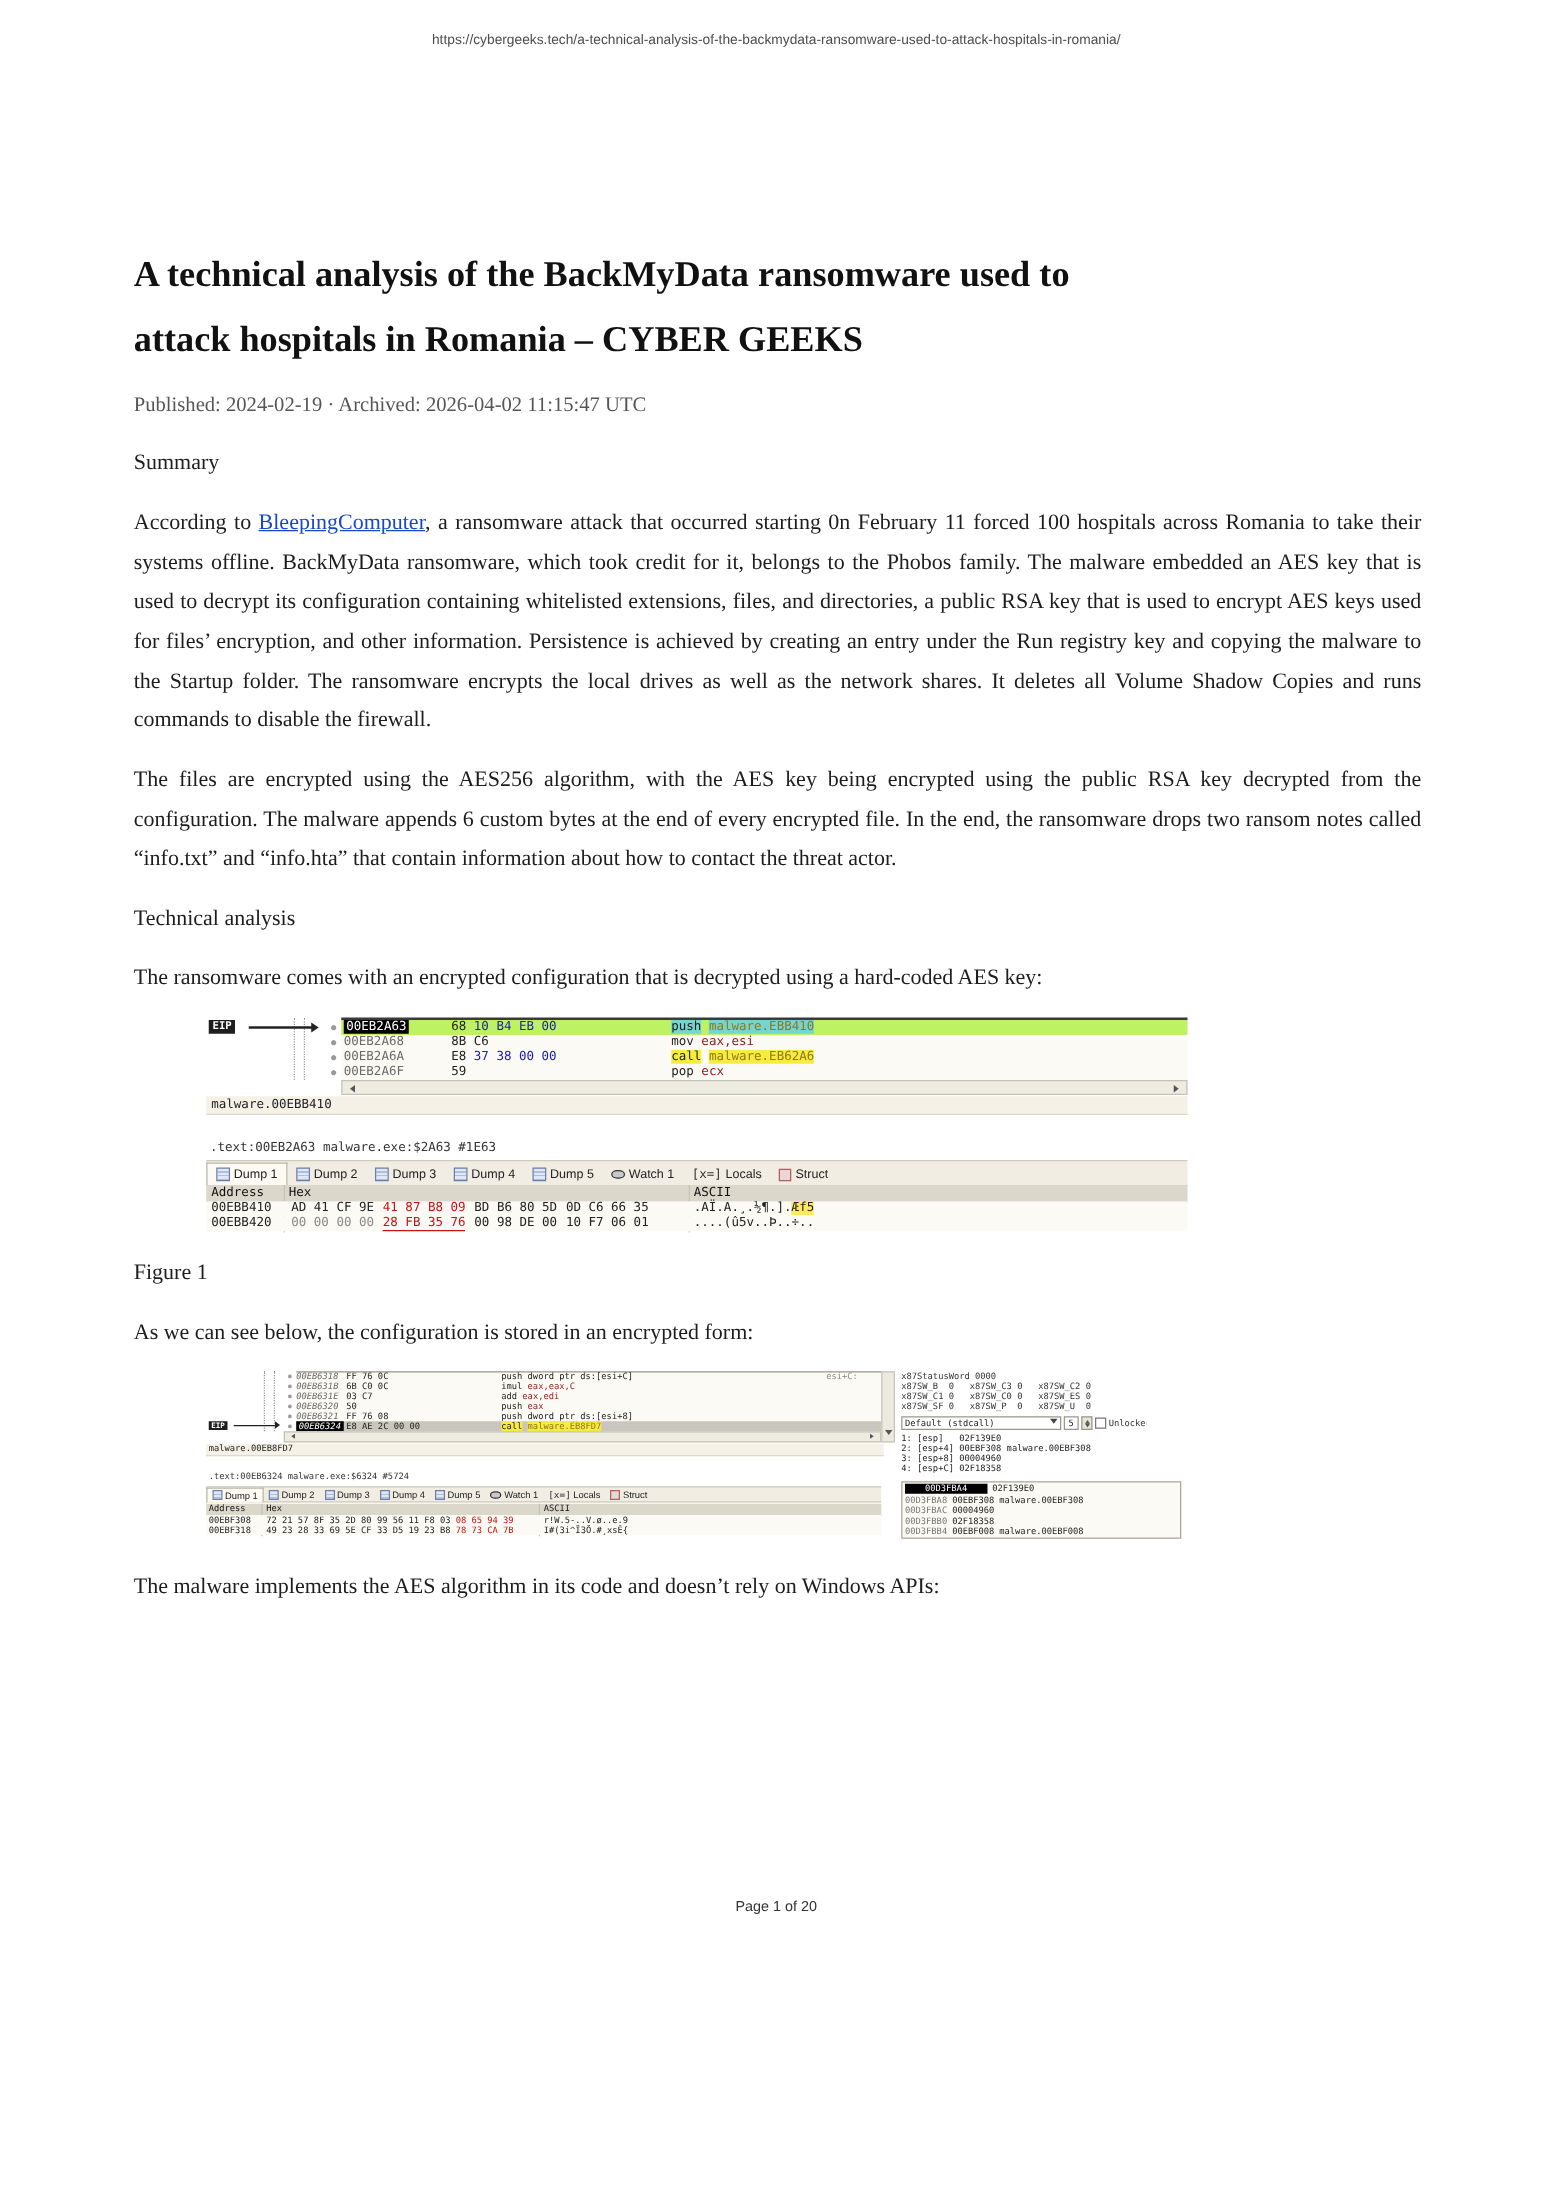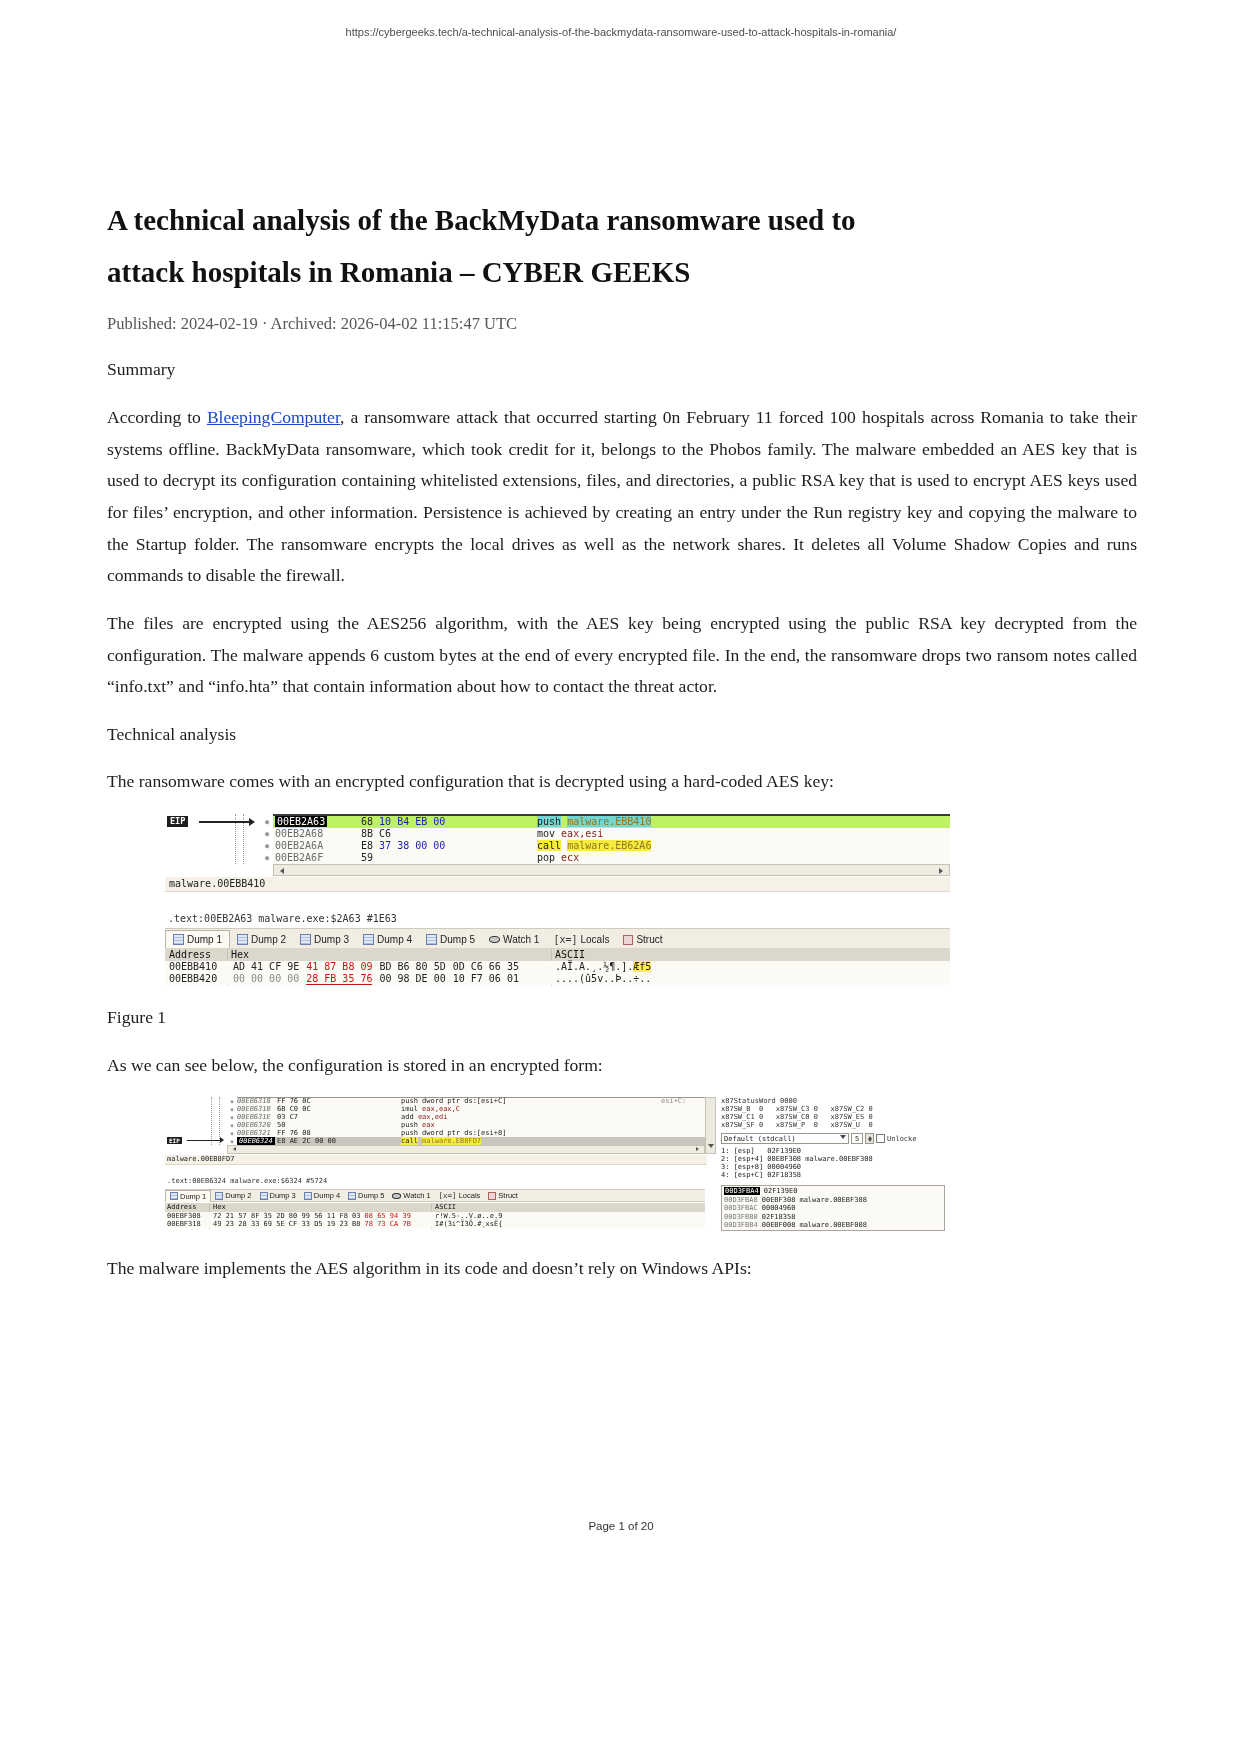--- a/index.html
+++ b/index.html
@@ -128,21 +128,21 @@
   .spin-btns .up{border-bottom:3px solid #555;} .spin-btns .dn{border-top:3px solid #555;}
   .chk{width:7px;height:7px;border:1px solid #777;background:#fff;}
   .chklbl{width:30px;overflow:hidden;white-space:nowrap;color:#333;}
   .argblock{margin-top:3px;}
   .argline{line-height:8px;white-space:pre;color:#222;}
   .f2-stack{position:absolute;left:556px;top:88px;width:224px;height:46px;border:1px solid #aaa69a;
       background:#fcfaf4;box-sizing:border-box;padding:1px 2px;line-height:8.4px;}
   .f2-stack .saddr{color:#777;margin-right:4px;}
   .f2-stack .sval{color:#222;margin-right:4px;}
   .f2-stack .snote{color:#222;}
-  .f2-stack .sel-addr{background:#000;color:#fff;padding:0 1px;margin-right:4px;}
+  .f2-stack .sel-addr{background:#000;color:#fff;padding:0 16px;margin-right:4px;}
   .f2-hs{position:absolute;left:62px;top:48px;width:478px;height:9px;background:#eeebe1;
       border:1px solid #c6c2b6;box-sizing:border-box;}
   .f2-hs .scr-l{top:1px;border-width:2px;border-right-width:3px;}
   .f2-hs .scr-r{top:1px;border-width:2px;border-left-width:3px;}
   .f2-label{position:absolute;left:0;top:58px;width:540px;height:9px;line-height:9px;
       background:#f5f1e7;border-bottom:1px solid #ddd9cc;padding-left:2px;color:#222;}
   .f2-status{position:absolute;left:2px;top:80px;color:#333;}
   .f2-tabs{position:absolute;left:0;top:92px;width:540px;height:13px;background:#f1ede3;
       border-top:1px solid #cfcabd;border-bottom:1px solid #cfcabd;display:flex;align-items:center;
       font-family:"Liberation Sans",sans-serif;font-size:7.5px;box-sizing:border-box;}

